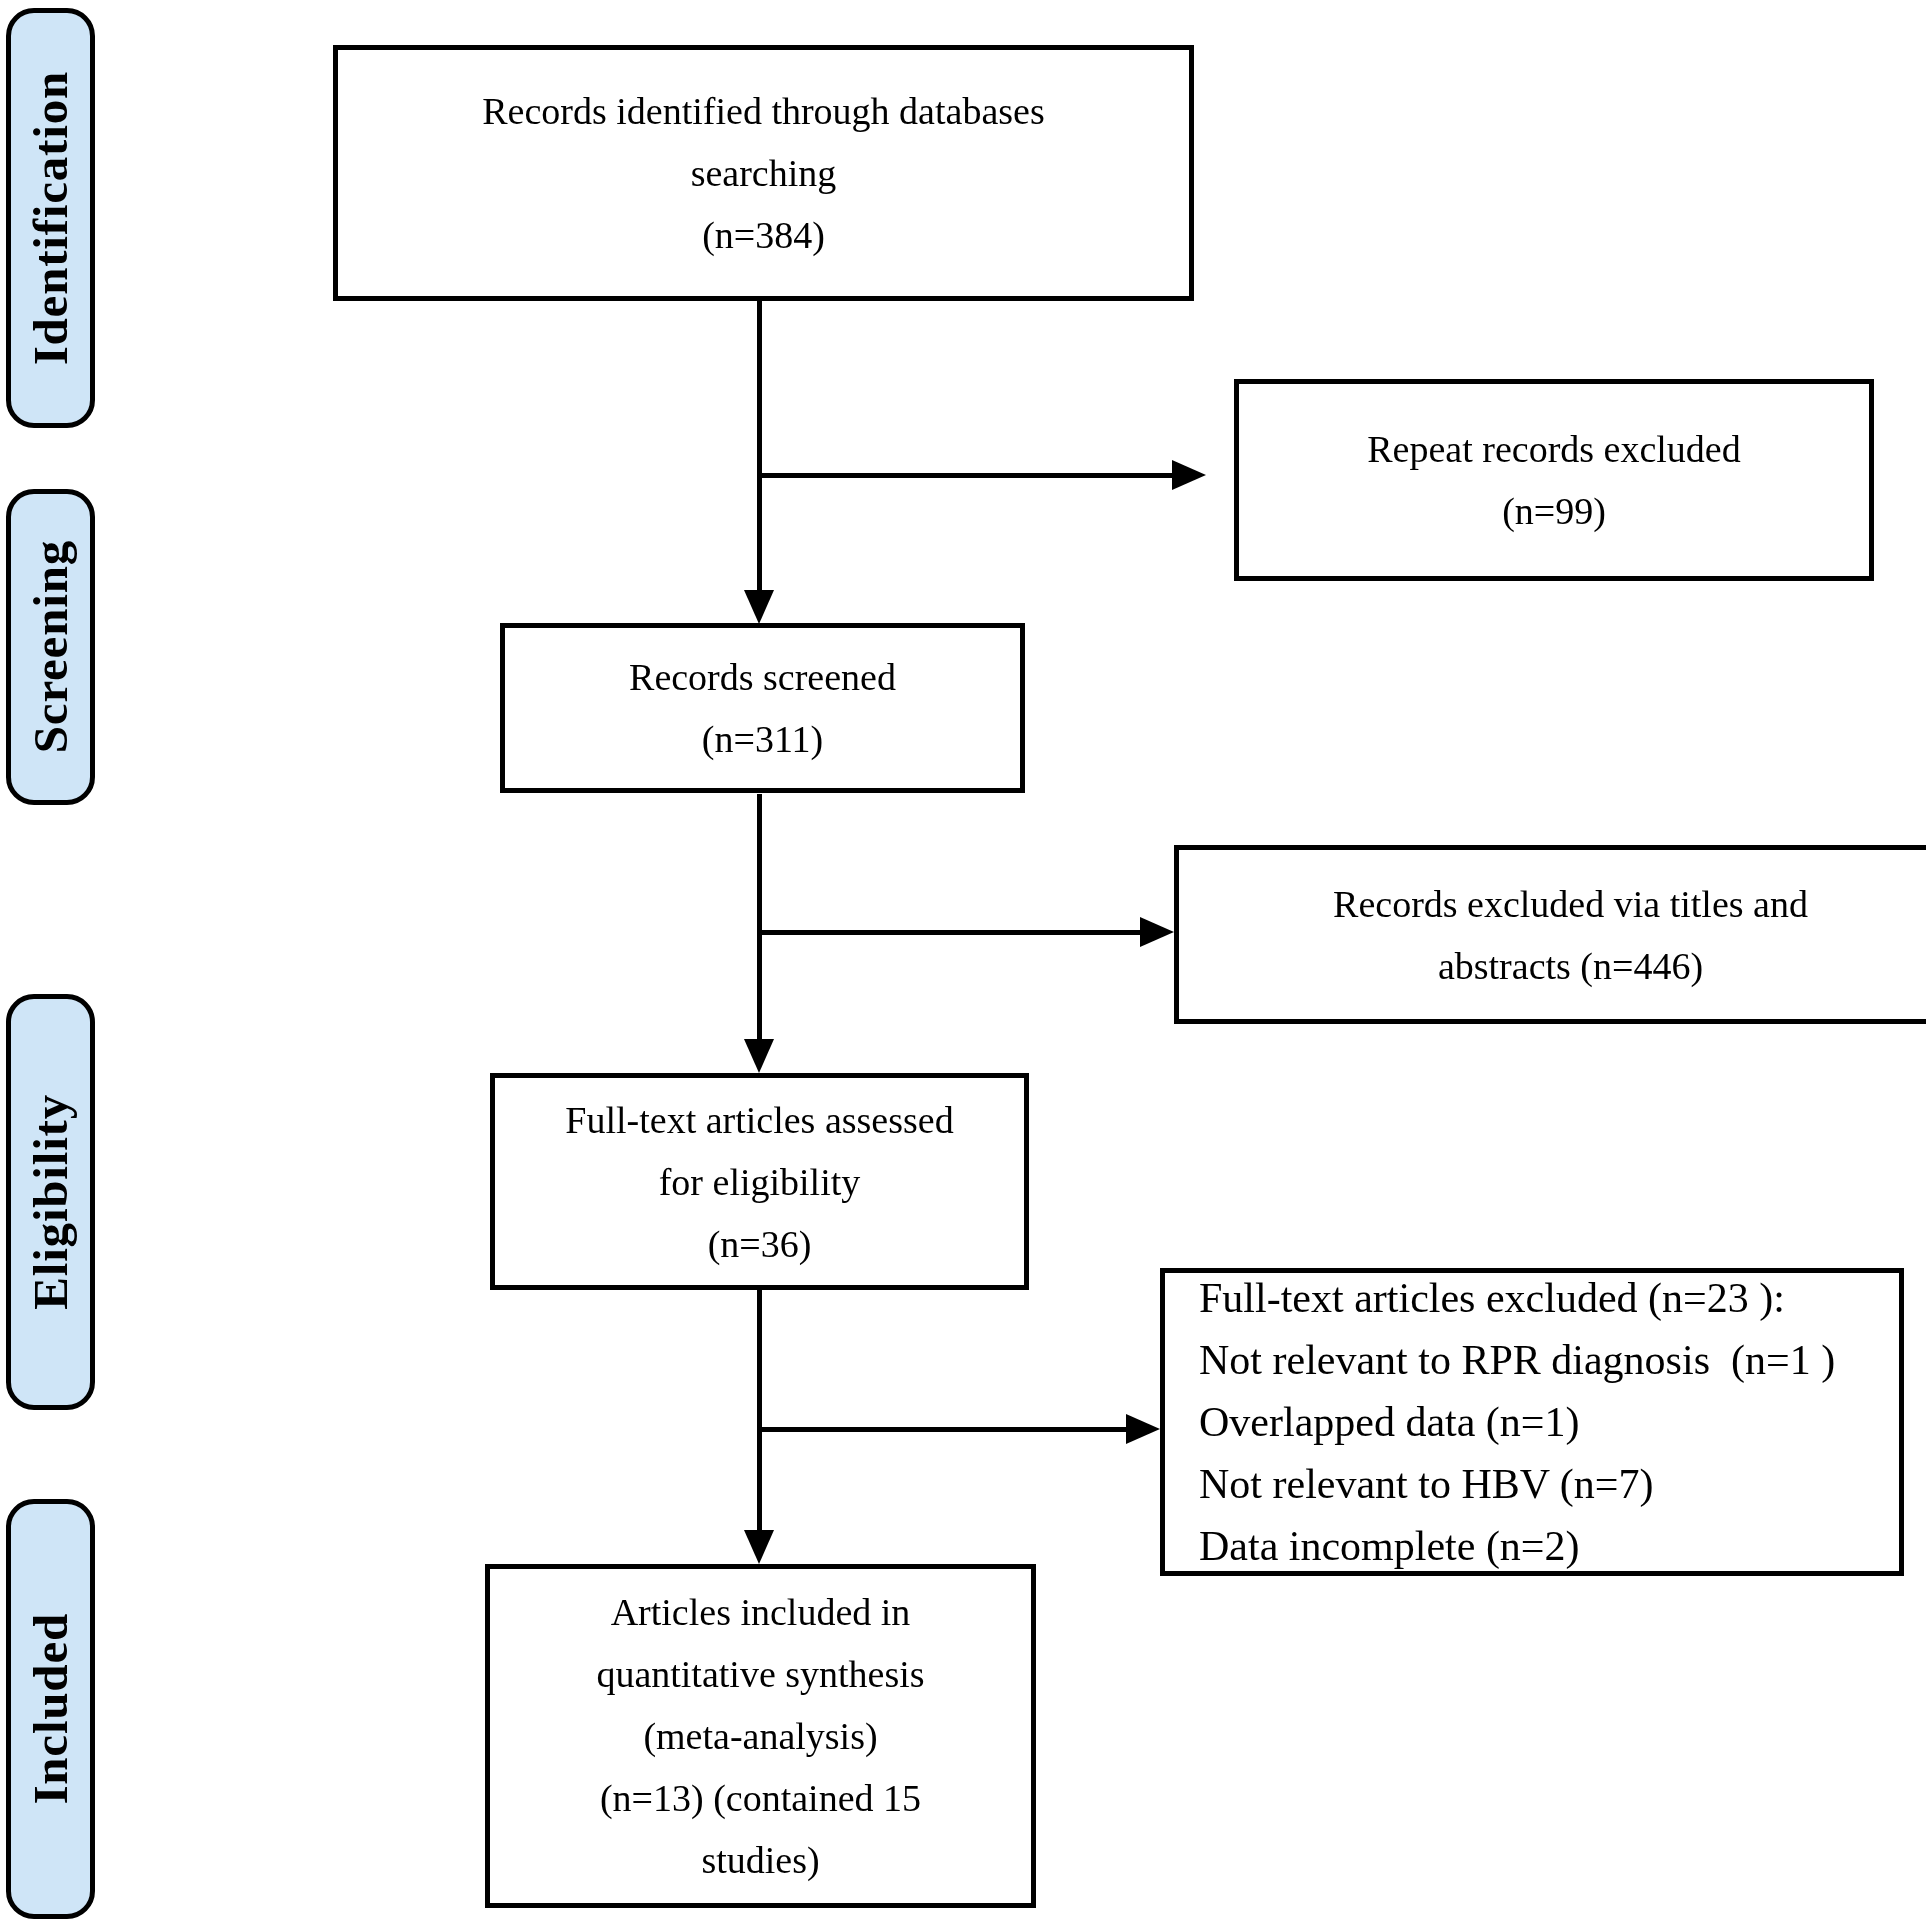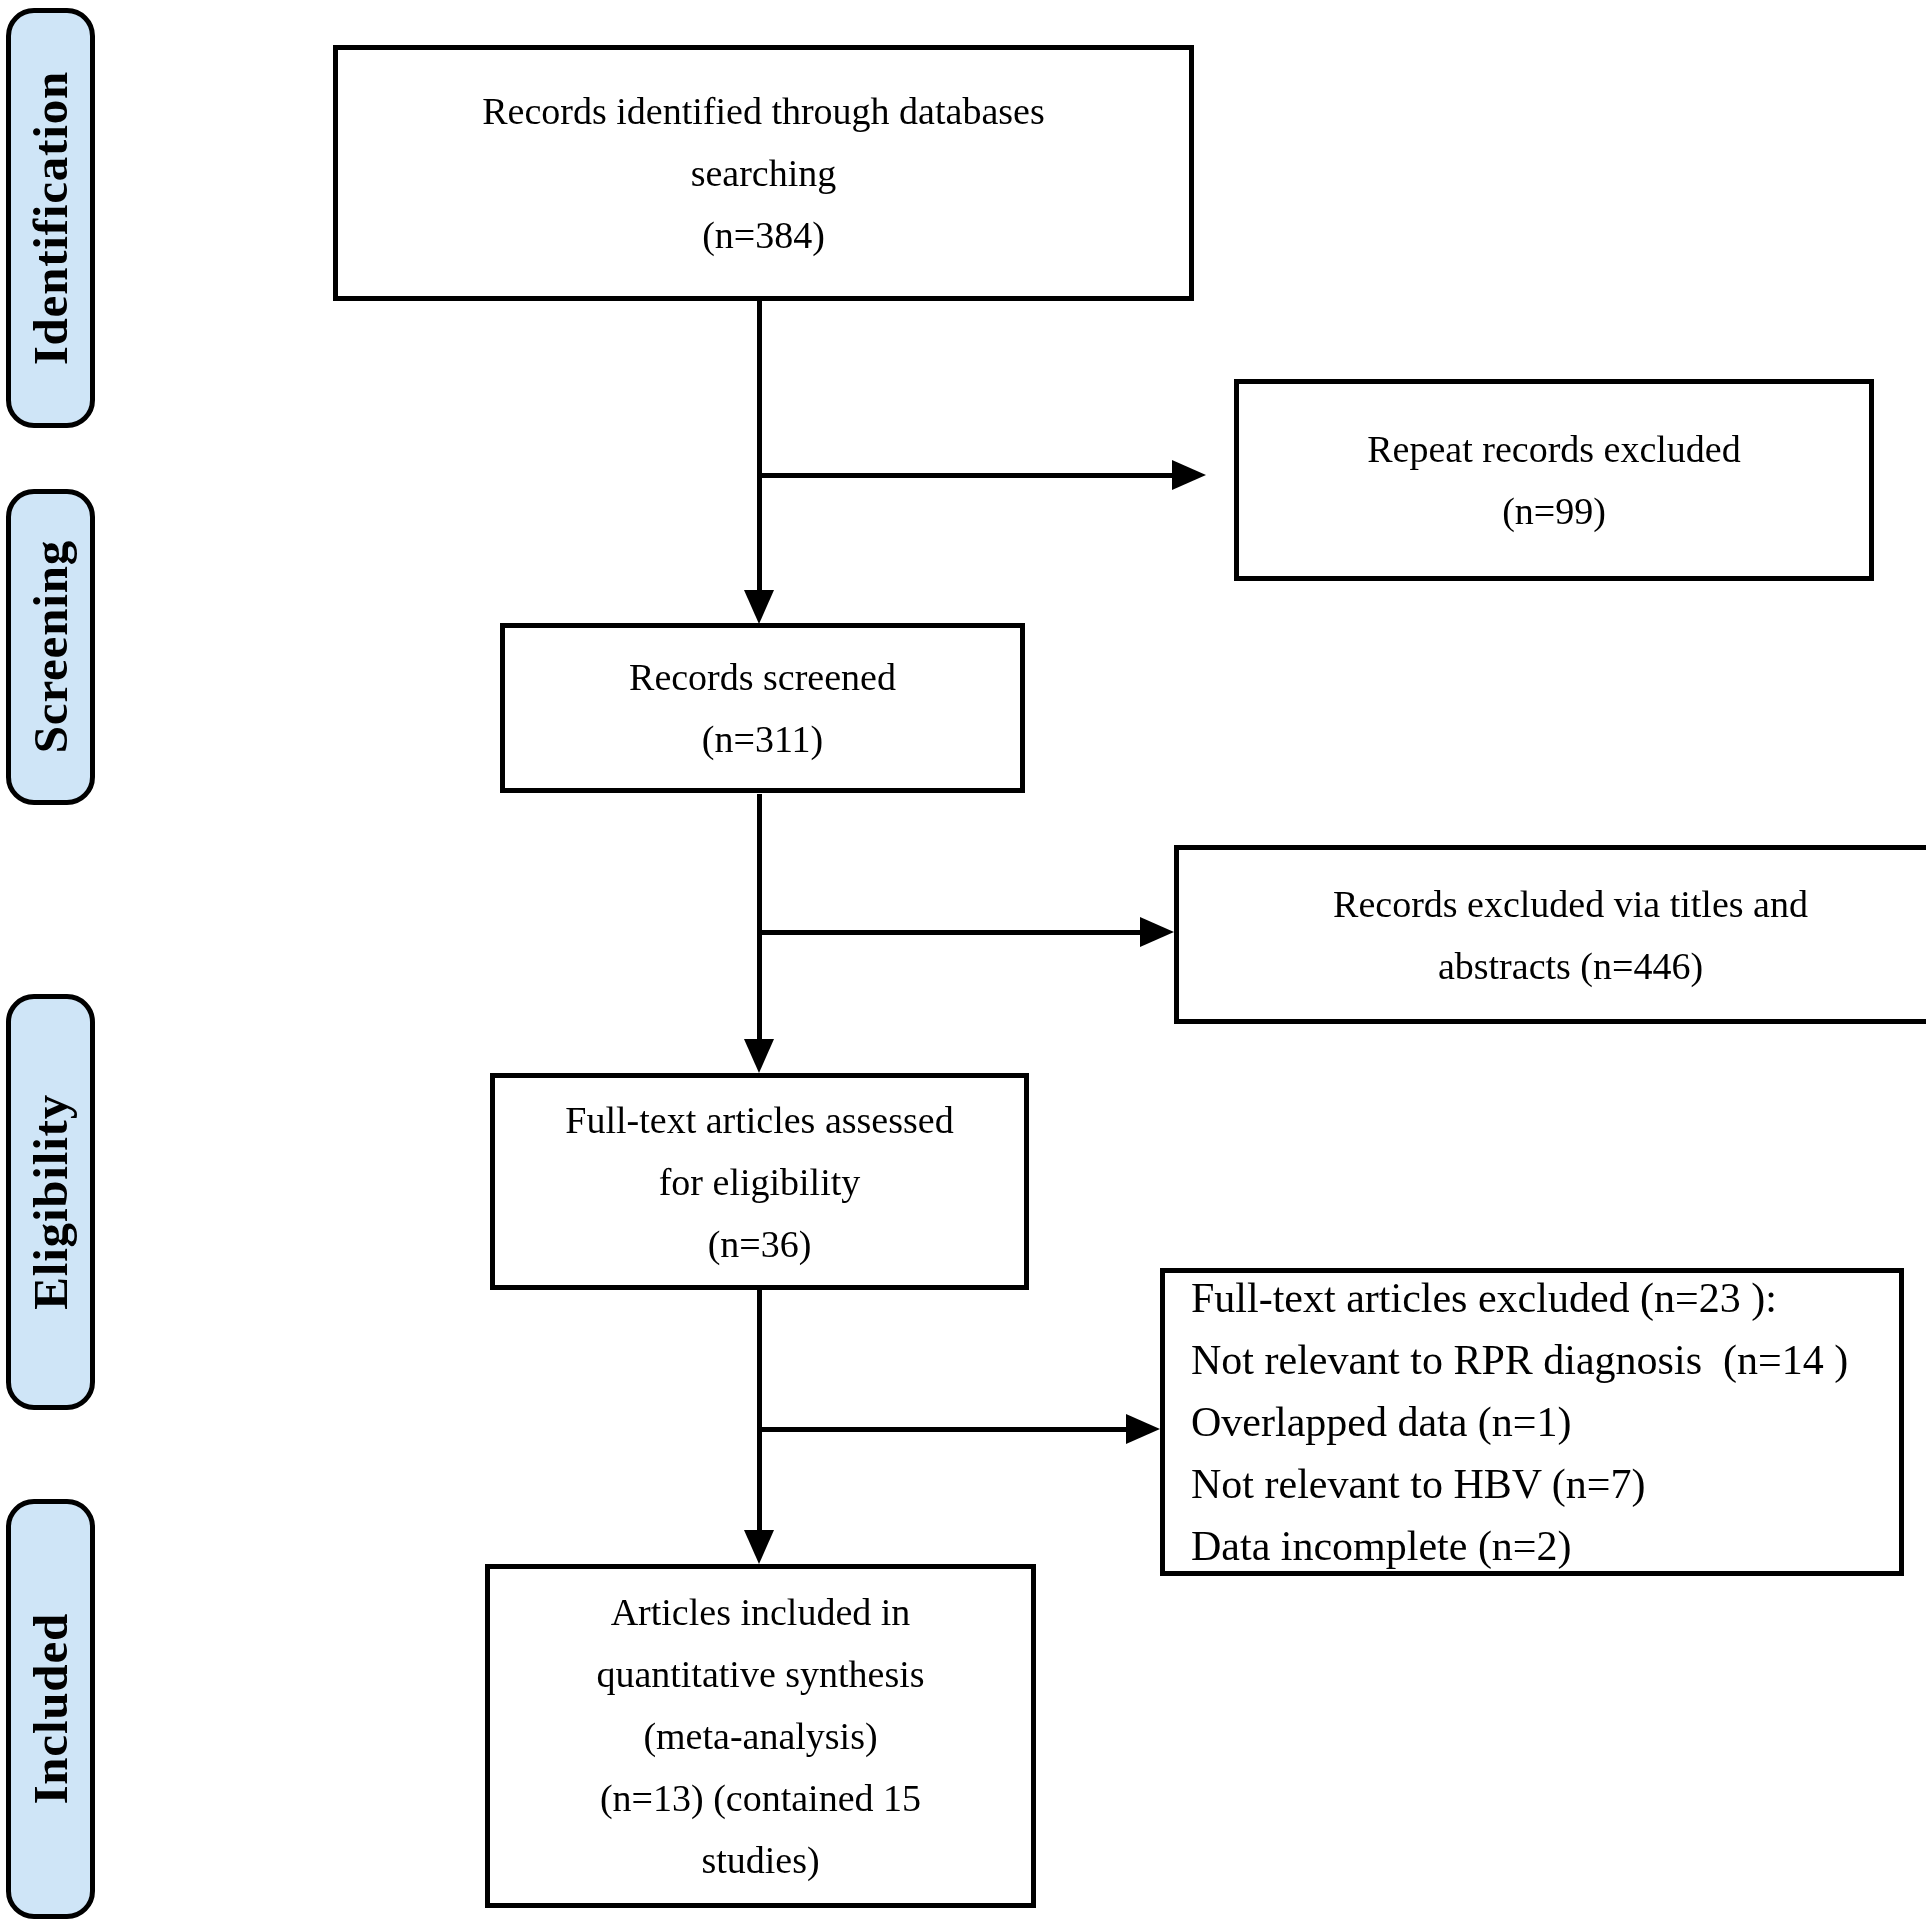--- a/index.html
+++ b/index.html
@@ -18,21 +18,21 @@
     border:5.4px solid #000;
     box-sizing:border-box;
     display:flex; flex-direction:column;
     justify-content:center; align-items:center;
     text-align:center;
     font-size:38px; line-height:62px;
   }
   .fbox .line { white-space:pre; }
   .fbox.left-align {
     align-items:flex-start; text-align:left;
-    padding-left:26px; padding-right:14px;
+    padding-left:34px; padding-right:14px;
     font-size:42px;
   }
   
   .stage {
     position:absolute; left:6.2px; width:89px;
     background:#cfe5f7;
     border:5.4px solid #000;
     border-radius:28px;
     box-sizing:border-box;
     display:flex; align-items:center; justify-content:center;
@@ -101,21 +101,21 @@
   </div>
 
   <div class="fbox" style="left:490px; top:1073px; width:539px; height:217px;">
     <div class="line">Full-text articles assessed</div>
     <div class="line">for eligibility</div>
     <div class="line">(n=36)</div>
   </div>
 
   <div class="fbox left-align" style="left:1160px; top:1268px; width:744px; height:308px;">
     <div class="line">Full-text articles excluded (n=23 ):</div>
-    <div class="line">Not relevant to RPR diagnosis  (n=14 )</div>
+    <div class="line">Not relevant to RPR diagnosis  (n=1 )</div>
     <div class="line">Overlapped data (n=1)</div>
     <div class="line">Not relevant to HBV (n=7)</div>
     <div class="line">Data incomplete (n=2)</div>
   </div>
 
   <div class="fbox" style="left:485px; top:1564px; width:551px; height:344px;">
     <div class="line">Articles included in</div>
     <div class="line">quantitative synthesis</div>
     <div class="line">(meta-analysis)</div>
     <div class="line">(n=13) (contained 15</div>

